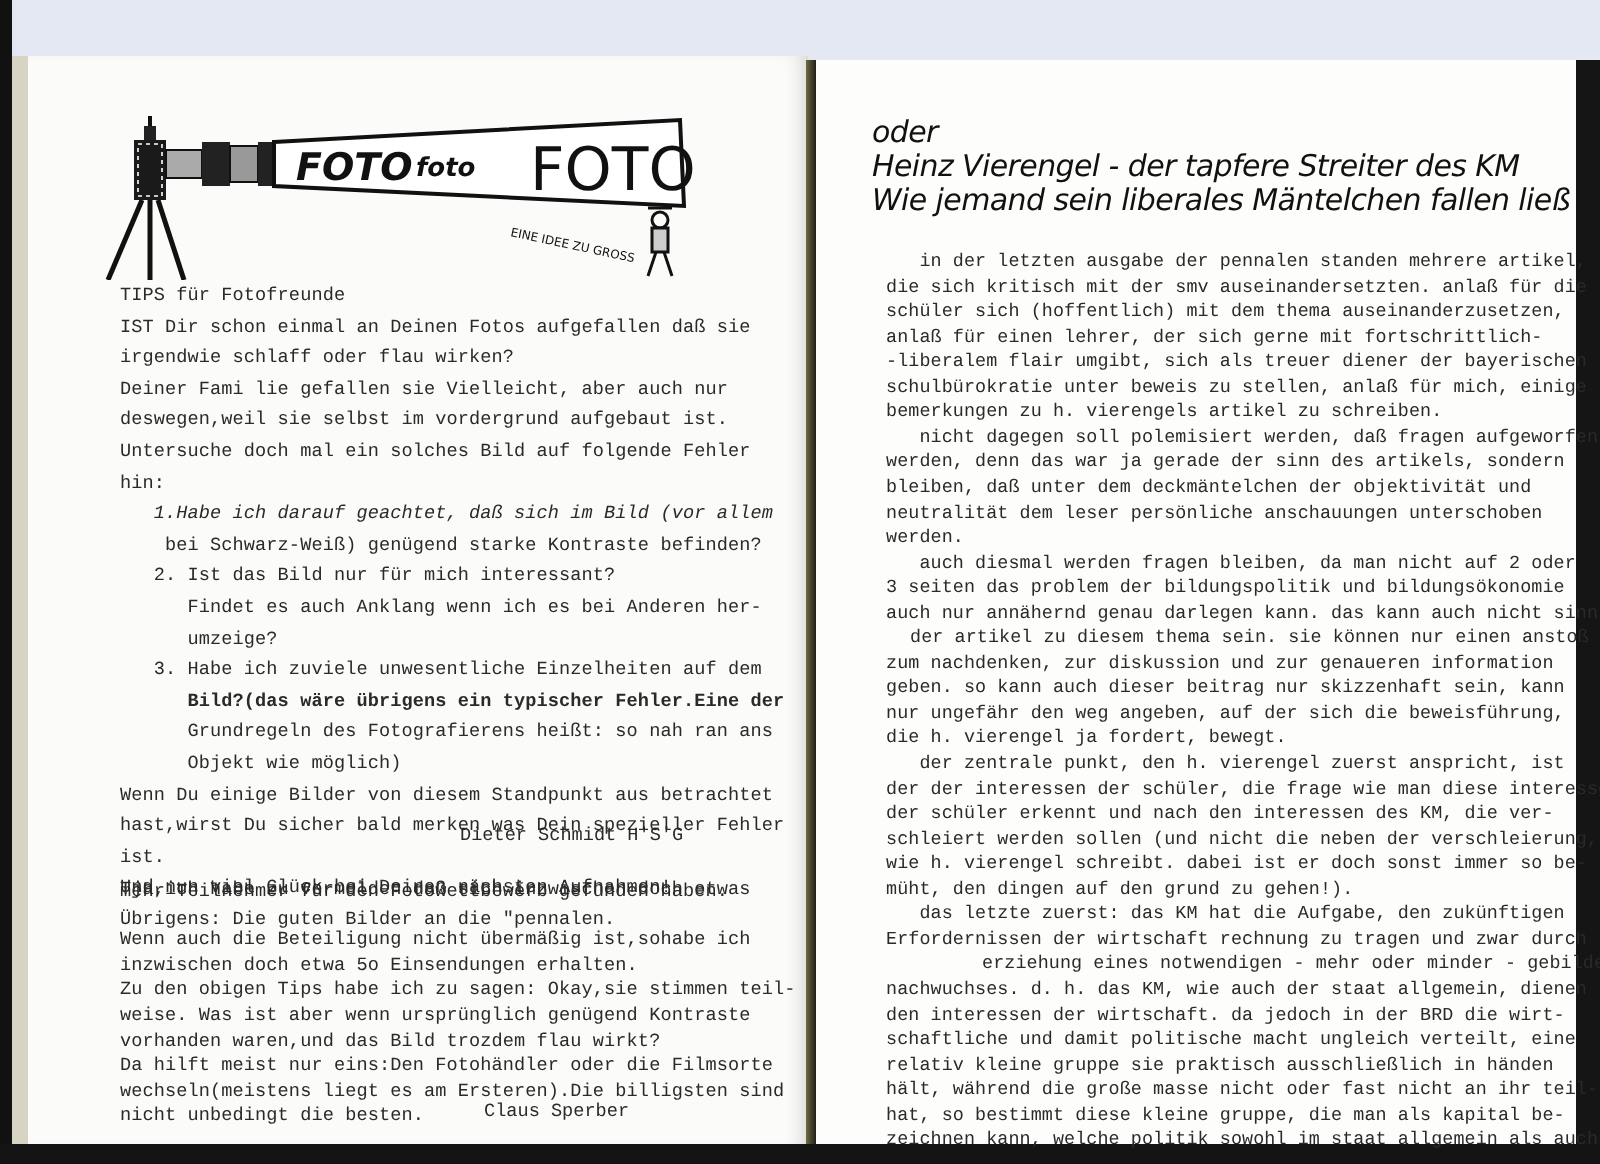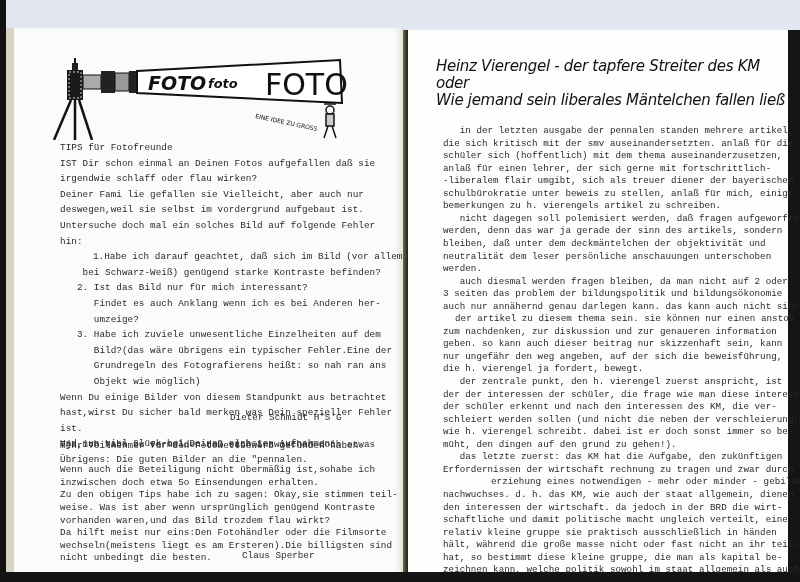--- a/index.html
+++ b/index.html
@@ -86,27 +86,27 @@
 </svg>
 
 <div id="left-lines">
     <div class="typed" style="left: 60px; top: 140px;">TIPS für Fotofreunde</div>
     <div class="typed" style="left: 60px; top: 155.6px;">IST Dir schon einmal an Deinen Fotos aufgefallen daß sie</div>
     <div class="typed" style="left: 60px; top: 171.2px;">irgendwie schlaff oder flau wirken?</div>
     <div class="typed" style="left: 60px; top: 186.8px;">Deiner Fami lie gefallen sie Vielleicht, aber auch nur</div>
     <div class="typed" style="left: 60px; top: 202.4px;">deswegen,weil sie selbst im vordergrund aufgebaut ist.</div>
     <div class="typed" style="left: 60px; top: 218px;">Untersuche doch mal ein solches Bild auf folgende Fehler</div>
     <div class="typed" style="left: 60px; top: 233.6px;">hin:</div>
-    <div class="typed" style="left: 76px; top: 249.2px;">   1.Habe ich darauf geachtet, daß sich im Bild (vor allem</div>
+    <div class="typed" style="left: 60px; top: 249.2px; font-style: italic;">   1.Habe ich darauf geachtet, daß sich im Bild (vor allem</div>
     <div class="typed" style="left: 60px; top: 264.8px;">    bei Schwarz-Weiß) genügend starke Kontraste befinden?</div>
     <div class="typed" style="left: 60px; top: 280.4px;">   2. Ist das Bild nur für mich interessant?</div>
     <div class="typed" style="left: 60px; top: 296px;">      Findet es auch Anklang wenn ich es bei Anderen her-</div>
     <div class="typed" style="left: 60px; top: 311.6px;">      umzeige?</div>
     <div class="typed" style="left: 60px; top: 327.2px;">   3. Habe ich zuviele unwesentliche Einzelheiten auf dem</div>
-    <div class="typed" style="left: 60px; top: 342.8px;">      Bild?(das wäre übrigens ein typischer Fehler.Eine der</div>
+    <div class="typed" style="left: 60px; top: 342.8px; font-weight: bold;">      Bild?(das wäre übrigens ein typischer Fehler.Eine der</div>
     <div class="typed" style="left: 60px; top: 358.4px;">      Grundregeln des Fotografierens heißt: so nah ran ans</div>
     <div class="typed" style="left: 60px; top: 374px;">      Objekt wie möglich)</div>
     <div class="typed" style="left: 60px; top: 389.6px;">Wenn Du einige Bilder von diesem Standpunkt aus betrachtet</div>
     <div class="typed" style="left: 60px; top: 405.2px;">hast,wirst Du sicher bald merken was Dein spezieller Fehler</div>
     <div class="typed" style="left: 60px; top: 420.8px;">ist.</div>
     <div class="typed" style="left: 60px; top: 436.4px;">Und nun viel Glück bei Deinen nächsten Aufnahmen!</div>
     <div class="typed" style="left: 60px; top: 452px;">Übrigens: Die guten Bilder an die "pennalen.</div>
   </div>
 <div class="sig" style="left:230px; top:412px;">Dieter Schmidt H'S'G</div>
 <div id="left-lines-2">
@@ -117,22 +117,22 @@
     <div class="typed" style="left: 60px; top: 487.4px;">Zu den obigen Tips habe ich zu sagen: Okay,sie stimmen teil-</div>
     <div class="typed" style="left: 60px; top: 500px;">weise. Was ist aber wenn ursprünglich genügend Kontraste</div>
     <div class="typed" style="left: 60px; top: 512.6px;">vorhanden waren,und das Bild trozdem flau wirkt?</div>
     <div class="typed" style="left: 60px; top: 525.2px;">Da hilft meist nur eins:Den Fotohändler oder die Filmsorte</div>
     <div class="typed" style="left: 60px; top: 537.8px;">wechseln(meistens liegt es am Ersteren).Die billigsten sind</div>
     <div class="typed" style="left: 60px; top: 550.4px;">nicht unbedingt die besten.</div>
   </div>
 <div class="sig" style="left:242px; top:550px;">Claus Sperber</div>
 
 <div class="hand-title">
+  <div>oder</div>
   <div>Heinz Vierengel - der tapfere Streiter des KM</div>
-  <div>oder</div>
   <div>Wie jemand sein liberales Mäntelchen fallen ließ</div>
 </div>
 <div id="right-lines">
     <div class="typed" style="left: 443px; top: 123px; font-size: 9.2px;">   in der letzten ausgabe der pennalen standen mehrere artikel,</div>
     <div class="typed" style="left: 443px; top: 135.55px; font-size: 9.2px;">die sich kritisch mit der smv auseinandersetzten. anlaß für die</div>
     <div class="typed" style="left: 443px; top: 148.1px; font-size: 9.2px;">schüler sich (hoffentlich) mit dem thema auseinanderzusetzen,</div>
     <div class="typed" style="left: 443px; top: 160.65px; font-size: 9.2px;">anlaß für einen lehrer, der sich gerne mit fortschrittlich-</div>
     <div class="typed" style="left: 443px; top: 173.2px; font-size: 9.2px;">-liberalem flair umgibt, sich als treuer diener der bayerischen</div>
     <div class="typed" style="left: 443px; top: 185.75px; font-size: 9.2px;">schulbürokratie unter beweis zu stellen, anlaß für mich, einige</div>
     <div class="typed" style="left: 443px; top: 198.3px; font-size: 9.2px;">bemerkungen zu h. vierengels artikel zu schreiben.</div>

